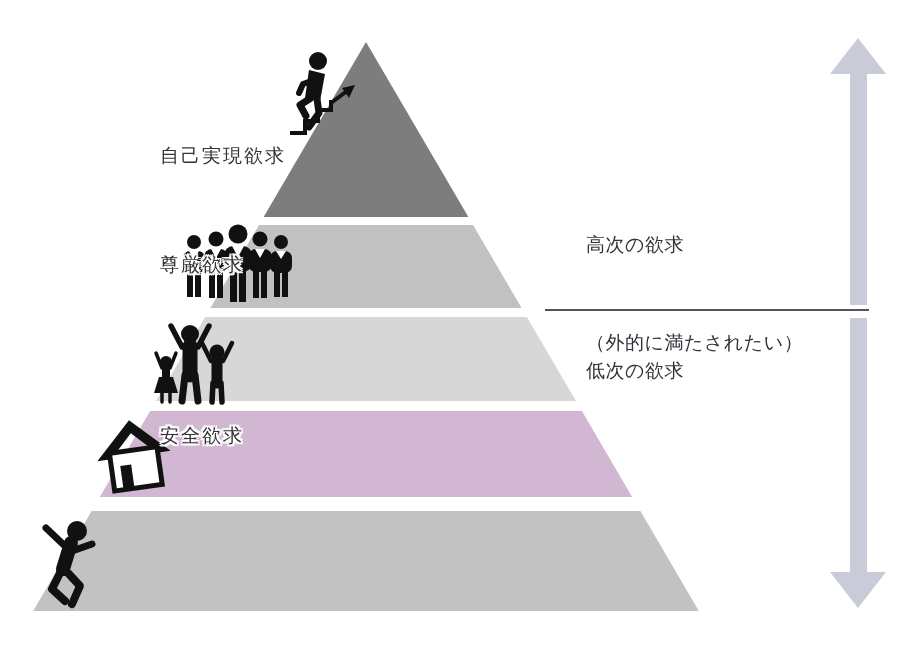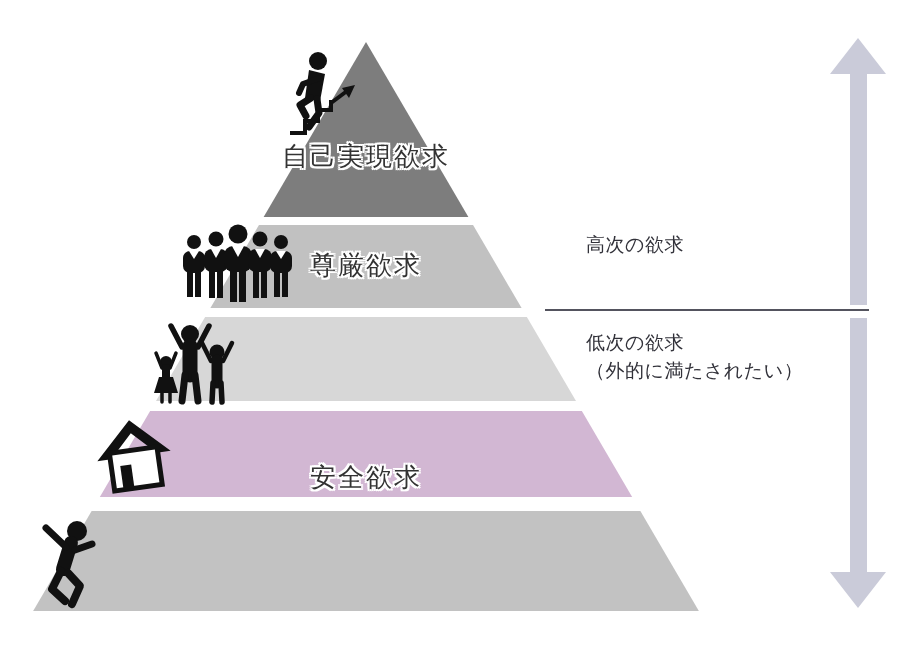--- a/index.html
+++ b/index.html
@@ -3,22 +3,22 @@
 <meta charset="utf-8">
 <style>
   html,body{margin:0;padding:0;}
   body{
     width:923px;height:649px;background:#ffffff;overflow:hidden;
     font-family:"Liberation Sans",sans-serif;position:relative;
   }
   .stage{position:absolute;left:0;top:0;width:923px;height:649px;}
   svg.scene{position:absolute;left:0;top:0;}
   .layer-label{
-    position:absolute;left:160px;width:412px;text-align:center;
-    font-size:26px;line-height:34px;color:#333333;letter-spacing:2px;
+    position:absolute;left:160px;width:412px;
+    font-size:19px;line-height:34px;color:#333333;letter-spacing:2px;
     font-weight:500;
     text-shadow:
       -2px -2px 0 #fff, 2px -2px 0 #fff, -2px 2px 0 #fff, 2px 2px 0 #fff,
       -2px 0 0 #fff, 2px 0 0 #fff, 0 -2px 0 #fff, 0 2px 0 #fff;
   }
   .annotation{
     position:absolute;left:586px;width:250px;
     font-size:19px;line-height:28px;color:#32323a;letter-spacing:0.5px;
   }
   .annotation-higher{top:231px;}
@@ -119,23 +119,23 @@
       <path d="M71,543 L63,569" fill="none" stroke-width="14"></path>
       <path d="M66,547 L46,528" fill="none" stroke-width="7"></path>
       <path d="M75,550 L92,544" fill="none" stroke-width="7"></path>
       <path d="M61,571 L52,589 L65,601" fill="none" stroke-width="8"></path>
       <path d="M68,573 L80,586 L72,604" fill="none" stroke-width="8"></path>
     </g>
   </svg>
 
   <div class="layer-label" style="top:139px">自己実現欲求</div>
   <div class="layer-label" style="top:248px">尊厳欲求</div>
-  <div class="layer-label" style="top:460px">安全欲求</div>
+  <div class="layer-label" style="top:419px">安全欲求</div>
 
   <div class="annotation annotation-higher">
     <div>高次の欲求</div>
   </div>
   <div class="annotation annotation-lower">
+    <div>（外的に満たされたい）</div>
     <div>低次の欲求</div>
-    <div>（外的に満たされたい）</div>
   </div>
 
 </div>
 
 </body></html>

